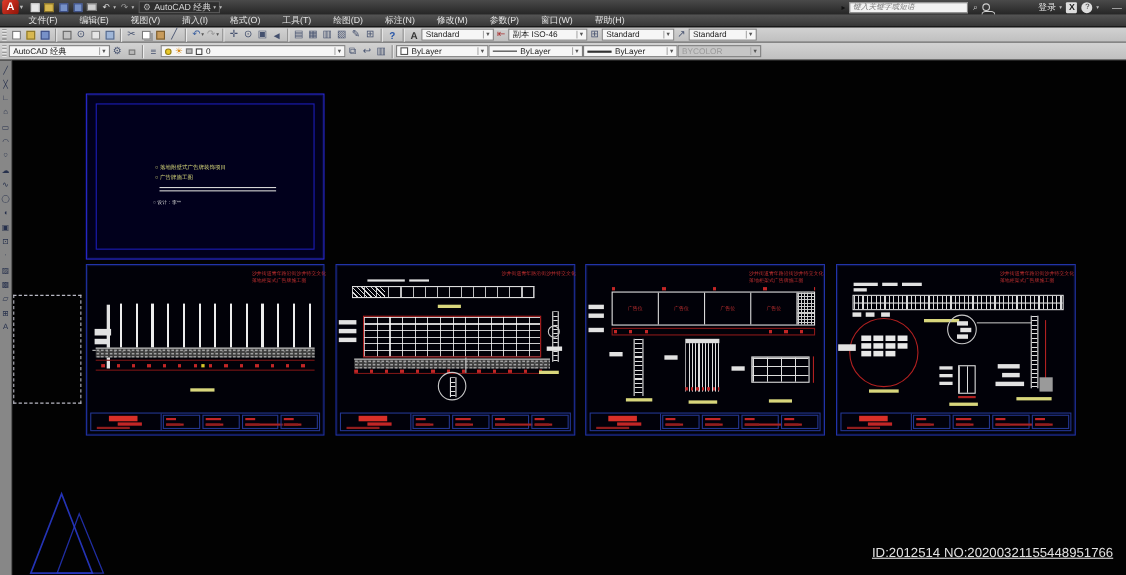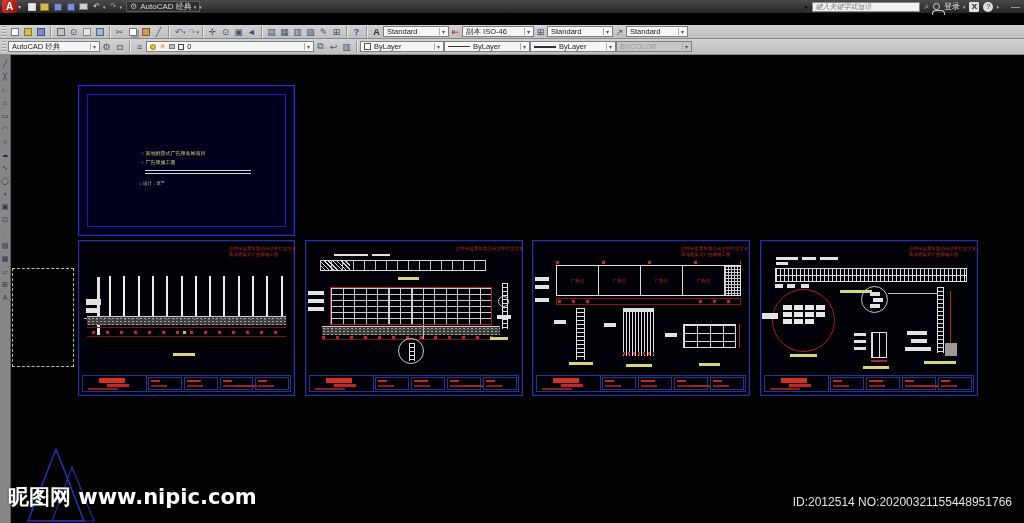--- a/index.html
+++ b/index.html
@@ -28,21 +28,21 @@
   .tb-right{margin-left:auto;display:flex;align-items:center;gap:4px;margin-right:4px;}
   .flyout-arrow{color:#111;font-size:7px;}
   .search-wrap{display:flex;align-items:center;background:#f2f2f2;border:1px solid #888;
     height:10px;width:108px;padding:0 2px;}
   .search-wrap input{border:0;background:transparent;width:100%;font-size:7px;font-style:italic;
     color:#777;outline:none;padding:0;font-family:"Liberation Sans",sans-serif;}
   .binocular{color:#cfcfcf;font-size:8px;}
   .person{width:7px;height:7px;border-radius:50%;border:1px solid #cfcfcf;position:relative;}
   .person::after{content:"";position:absolute;left:-2px;top:6px;width:11px;height:4px;
     border:1px solid #cfcfcf;border-bottom:0;border-radius:4px 4px 0 0;}
-  .signin{color:#e0e0e0;}
+  .signin{color:#e0e0e0;margin-left:40px;}
   .xbadge{width:10px;height:10px;background:#ddd;color:#222;font-weight:bold;font-size:8px;
     display:flex;align-items:center;justify-content:center;border-radius:1px;}
   .helpbtn{width:10px;height:10px;border-radius:50%;background:#ddd;color:#333;font-size:7px;
     display:flex;align-items:center;justify-content:center;}
   .minimize{color:#ccc;font-size:9px;margin-left:8px;}
 
   
   .menubar{position:absolute;left:0;top:13px;width:1024px;height:12px;
     background:linear-gradient(#555,#353535);border-bottom:1px solid #1c1c1c;
     display:flex;align-items:center;gap:0;padding-left:16px;}
@@ -124,21 +124,21 @@
 
   .panelrow{display:flex;position:absolute;}
   .panel{flex:1;border-right:1px solid #dadada;display:flex;align-items:center;justify-content:center;
     color:#c33;font-size:4.5px;}
   .panel:last-of-type{border-right:0;}
 
   
   .watermark{position:absolute;left:8px;top:428px;color:#fff;font-weight:bold;font-size:21px;
     font-family:"DejaVu Sans",sans-serif;text-shadow:0 0 2px rgba(0,0,0,.8);}
   .nipic-logo{position:absolute;left:22px;top:390px;}
-  .footer-id{position:absolute;right:12px;top:440px;color:#e2e2e2;font-size:12px;}
+  .footer-id{position:absolute;right:12px;top:440px;color:#e2e2e2;font-size:12px;text-decoration:underline;}
   .cover-text{position:absolute;color:#d8d87a;font-size:5px;line-height:6px;white-space:nowrap;}
 </style>
 </head>
 <body>
 
 <div class="screen">
 
   <div class="titlebar">
     <div class="acad-logo">A</div>
     <span class="logo-caret">▾</span>
@@ -179,20 +179,34 @@
       <span class="person"></span>
       <span class="signin">登录</span>
       <span class="tiny-caret">▾</span>
       <span class="xbadge">X</span>
       <span class="helpbtn">?</span>
       <span class="tiny-caret">▾</span>
       <span class="minimize">—</span>
     </div>
   </div>
 
+  <div class="menubar">
+    <span class="menu-item">文件(F)</span>
+    <span class="menu-item">编辑(E)</span>
+    <span class="menu-item">视图(V)</span>
+    <span class="menu-item">插入(I)</span>
+    <span class="menu-item">格式(O)</span>
+    <span class="menu-item">工具(T)</span>
+    <span class="menu-item">绘图(D)</span>
+    <span class="menu-item">标注(N)</span>
+    <span class="menu-item">修改(M)</span>
+    <span class="menu-item">参数(P)</span>
+    <span class="menu-item">窗口(W)</span>
+    <span class="menu-item">帮助(H)</span>
+  </div>
 
   <div class="toolbar row2">
     <div class="grip"></div>
     <div class="ticon">
         <span class="csq" style="background:#fff;border:1px solid #777;"></span>
       </div>
     <div class="ticon">
         <span class="csq" style="background:#d8b84e;border:1px solid #8a7428;"></span>
       </div>
     <div class="ticon">
@@ -555,19 +569,15 @@
         <div class="tb-cell">
             <i></i>
           </div>
       </div>
     </div>
 
     <svg class="nipic-logo" width="78" height="78" viewBox="0 0 78 78">
       <polygon points="6,76 34,4 62,76" fill="none" stroke="#2838c8" stroke-width="1.5" opacity="0.9"></polygon>
       <polygon points="30,76 50,22 72,76" fill="none" stroke="#2838c8" stroke-width="1.2" opacity="0.8"></polygon>
     </svg>
-    <div class="watermark">
-      <span>昵图网</span>
-      <span>www.nipic.com</span>
-    </div>
     <div class="footer-id">ID:2012514 NO:20200321155448951766</div>
   </div>
 </div>
 
 </body></html>

